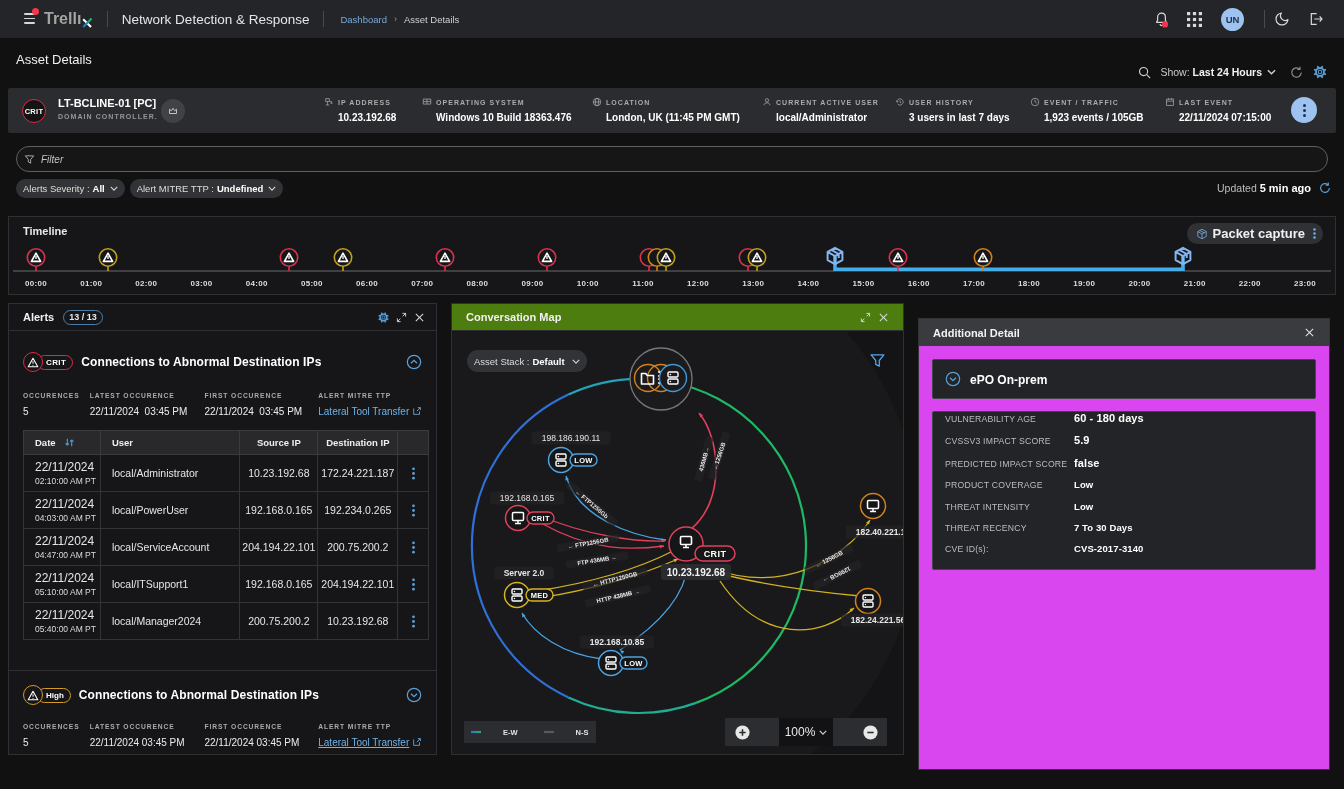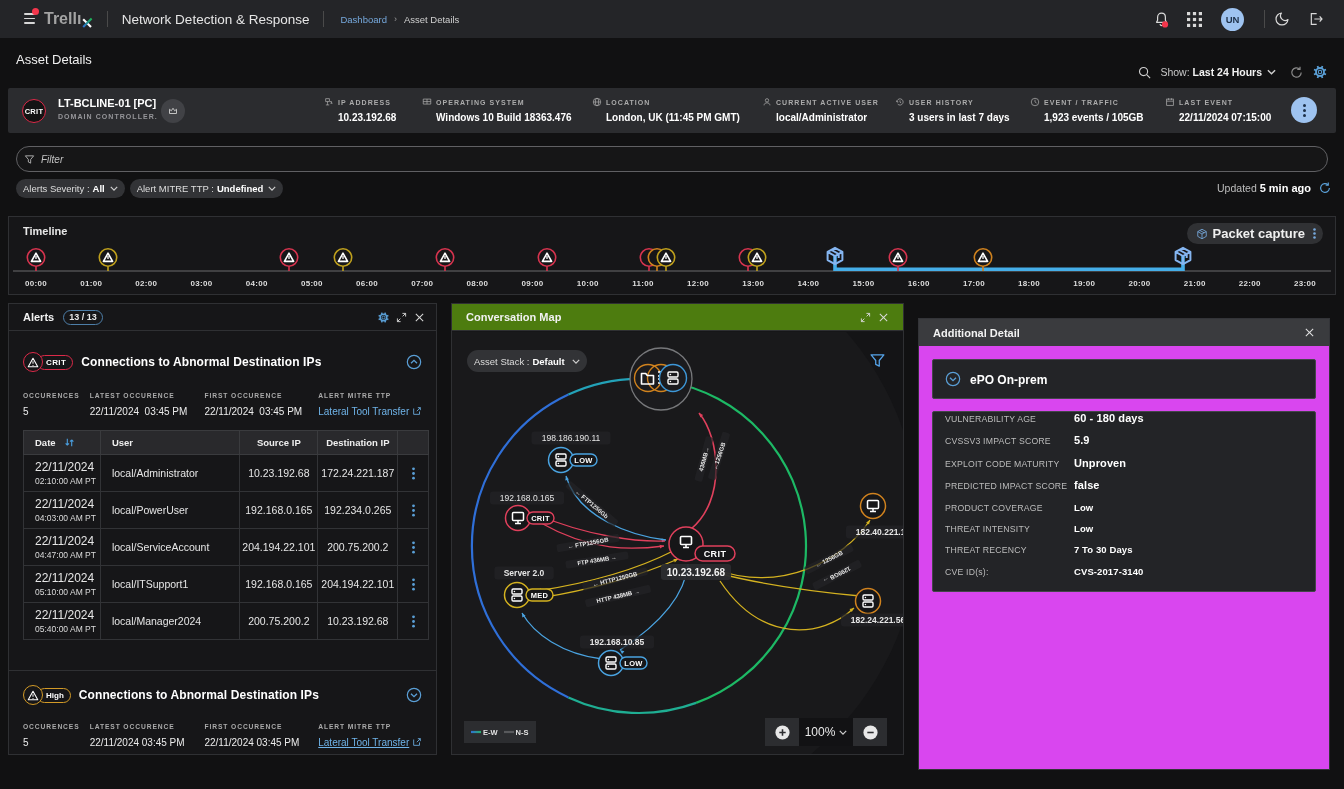--- a/index.html
+++ b/index.html
@@ -112,21 +112,21 @@
 .dbox .bh .bt { font-size:12px; font-weight:bold; color:#fff; margin-left:9px; }
 .kv { display:flex; margin:0 12px 10.4px 12px; align-items:baseline; }
 .kv .k { width:129px; font-size:8.7px; color:#bcbcbc; letter-spacing:.2px; }
 .kv .v { font-size:11px; font-weight:bold; color:#fff; letter-spacing:.1px; }
 .kv .v.sm { font-size:9.5px; }
 
 
 #askstack { position:absolute; left:15px; top:46px; height:22px; background:#323336; border-radius:11px;
   display:flex; align-items:center; padding:0 7px; font-size:9.5px; color:#dedede; gap:3px; }
 #askstack b { color:#fff; }
-.ctlpill { position:absolute; background:#2c2d30; border-radius:0; display:flex; align-items:center; }
+.ctlpill { position:absolute; background:#2c2d30; border-radius:0; display:flex; align-items:center;gap:20px; }
 </style>
 </head>
 <body>
 
 <div id="topbar">
   <div class="burger">
       <i></i>
       <i></i>
       <i style="margin-bottom:0"></i>
       <span class="dot"></span>
@@ -834,24 +834,20 @@
   <div class="dbox" style="margin-top:12px;padding-bottom:4px;">
     <div class="kv">
         <div class="k">VULNERABILITY AGE</div>
         <div class="v">60 - 180 days</div>
       </div>
     <div class="kv">
         <div class="k">CVSSV3 IMPACT SCORE</div>
         <div class="v">5.9</div>
       </div>
     <div class="kv">
-        <div class="k">EXPLOIT CODE MATURITY</div>
-        <div class="v">Unproven</div>
-      </div>
-    <div class="kv">
         <div class="k">PREDICTED IMPACT SCORE</div>
         <div class="v">false</div>
       </div>
     <div class="kv">
         <div class="k">PRODUCT COVERAGE</div>
         <div class="v sm">Low</div>
       </div>
     <div class="kv">
         <div class="k">THREAT INTENSITY</div>
         <div class="v sm">Low</div>

